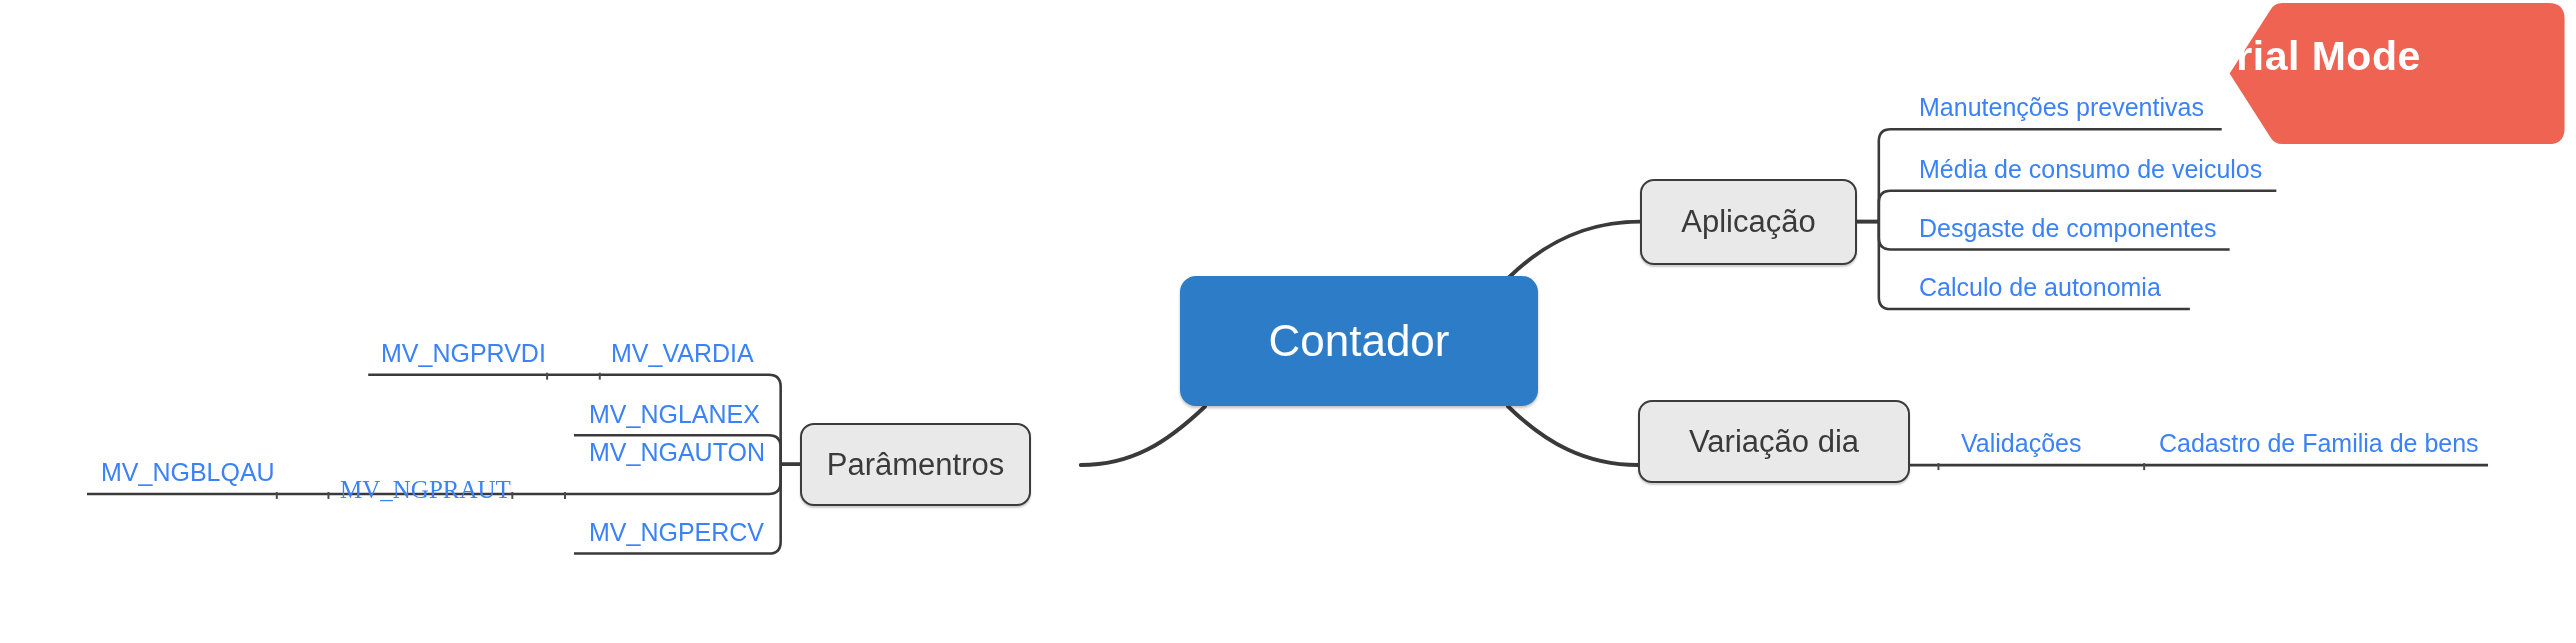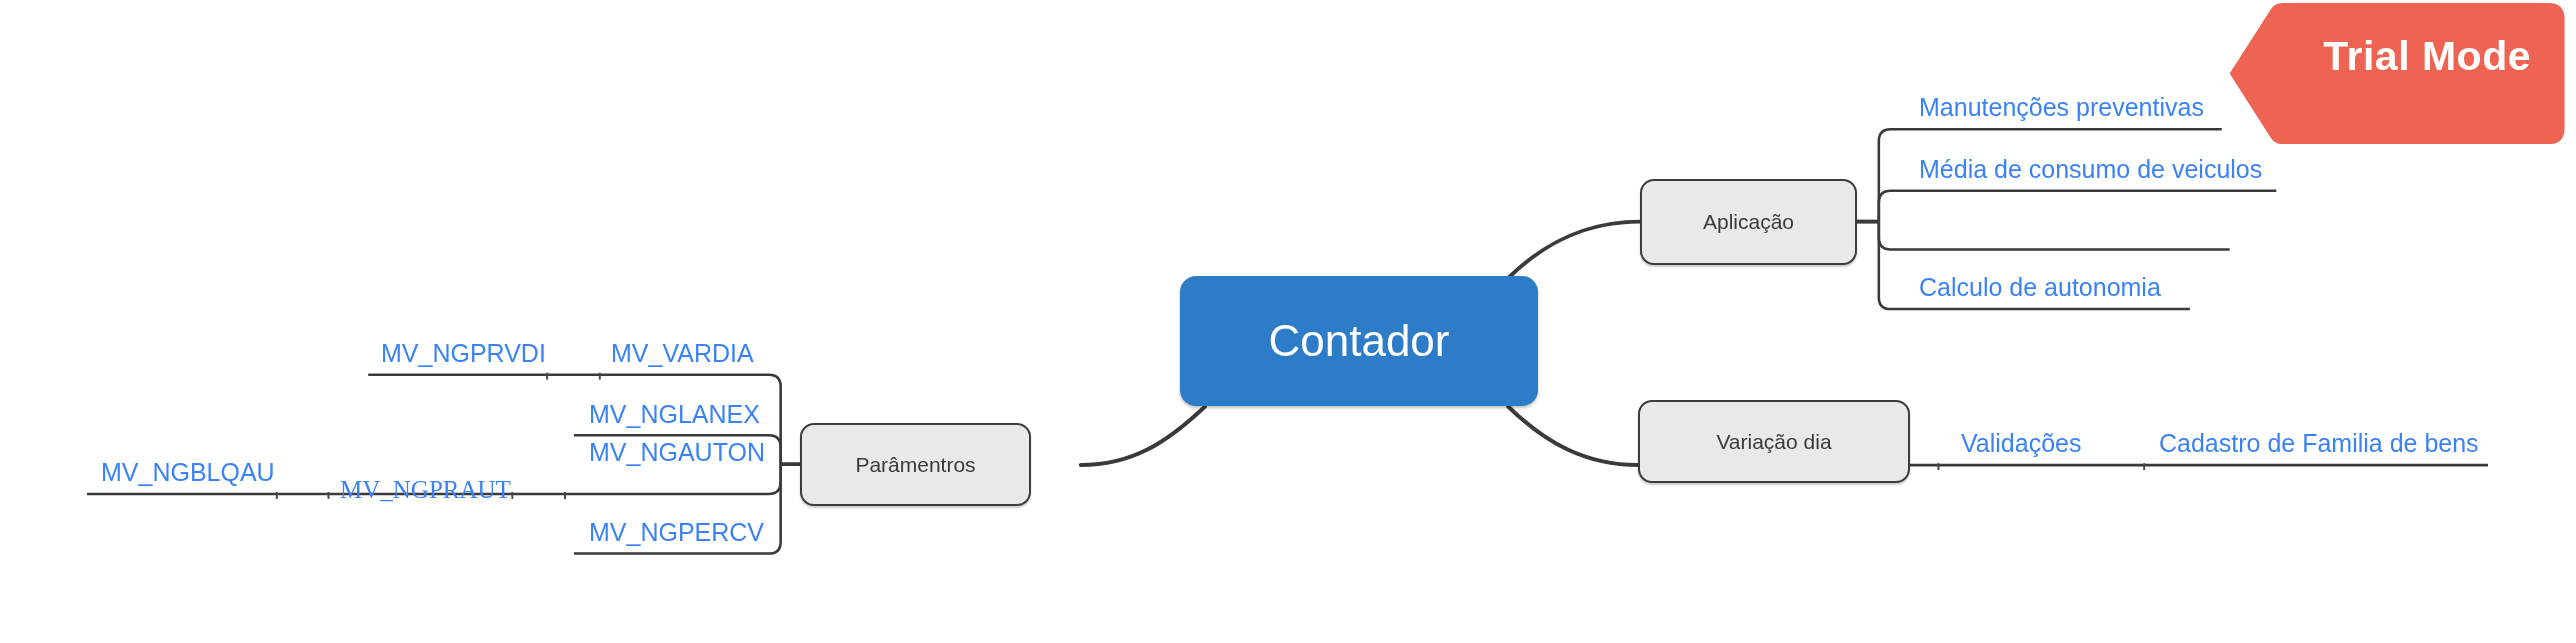--- a/index.html
+++ b/index.html
@@ -25,21 +25,21 @@
   .topic.central{
     left:1180px;top:276px;width:358px;height:130px;
     background:#2d7cc8;color:#ffffff;
     border-radius:16px;
     font-size:44px;
     box-shadow:0 2px 3px rgba(0,0,0,.25);
   }
   .topic.main{
     background:#e9e9e9;color:#3a3a3a;
     border:2px solid #3c3c3c;border-radius:14px;
-    font-size:21px;
+    font-size:31px;
     box-shadow:0 2px 2px rgba(0,0,0,.2);
   }
   #t-aplicacao{left:1640px;top:179px;width:217px;height:86px;}
   #t-variacao{left:1638px;top:400px;width:272px;height:83px;}
   #t-parametros{left:800px;top:423px;width:231px;height:83px;}
   .leaf{
     position:absolute;
     font-size:25px;color:#3b82f6;
     white-space:nowrap;line-height:30px;
   }
@@ -55,21 +55,21 @@
   #c-p1{left:611px;top:338px;}
   #c-p1-1{left:381px;top:338px;}
   #c-p2{left:589px;top:399px;}
   #c-p3{left:589px;top:437px;}
   #c-p3-1{left:340px;top:475px;font-family:Liberation Serif, serif;}
   #c-p3-1-1{left:101px;top:457px;}
   #c-p4{left:589px;top:517px;}
   
   .badge-text{
     position:absolute;right:45px;top:33px;width:318px;
-    text-align:right;color:#ffffff;pointer-events:none;
+    color:#ffffff;pointer-events:none;
   }
   .badge-title{font-size:41px;font-weight:bold;letter-spacing:0.5px;line-height:46px;}
   .badge-brand{font-size:21px;margin-top:6px;letter-spacing:1px;}
   .badge-brand .bold{font-weight:bold;color:#ffffff;}
   .badge-brand .light{color:rgba(255,255,255,.62);letter-spacing:3px;}
 </style>
 </head>
 <body>
 
 <div class="canvas">
@@ -107,20 +107,21 @@
   </svg>
 
   <div class="topic central" id="t-contador">Contador</div>
 
   <div class="topic main" id="t-aplicacao">Aplicação</div>
   <div class="topic main" id="t-variacao">Variação dia</div>
   <div class="topic main" id="t-parametros">Parâmentros</div>
 
   <div class="leaf" id="c-a1">Manutenções preventivas</div>
   <div class="leaf" id="c-a2">Média de consumo de veiculos</div>
+  <div class="leaf" id="c-a3">Desgaste de componentes</div>
   <div class="leaf" id="c-a4">Calculo de autonomia</div>
 
   <div class="leaf" id="c-v1">Validações</div>
   <div class="leaf" id="c-v1-1">Cadastro de Familia de bens</div>
 
   <div class="leaf" id="c-p1">MV_VARDIA</div>
   <div class="leaf" id="c-p1-1">MV_NGPRVDI</div>
   <div class="leaf" id="c-p2">MV_NGLANEX</div>
   <div class="leaf" id="c-p3">MV_NGAUTON</div>
   <div class="leaf" id="c-p3-1">MV_NGPRAUT</div>

